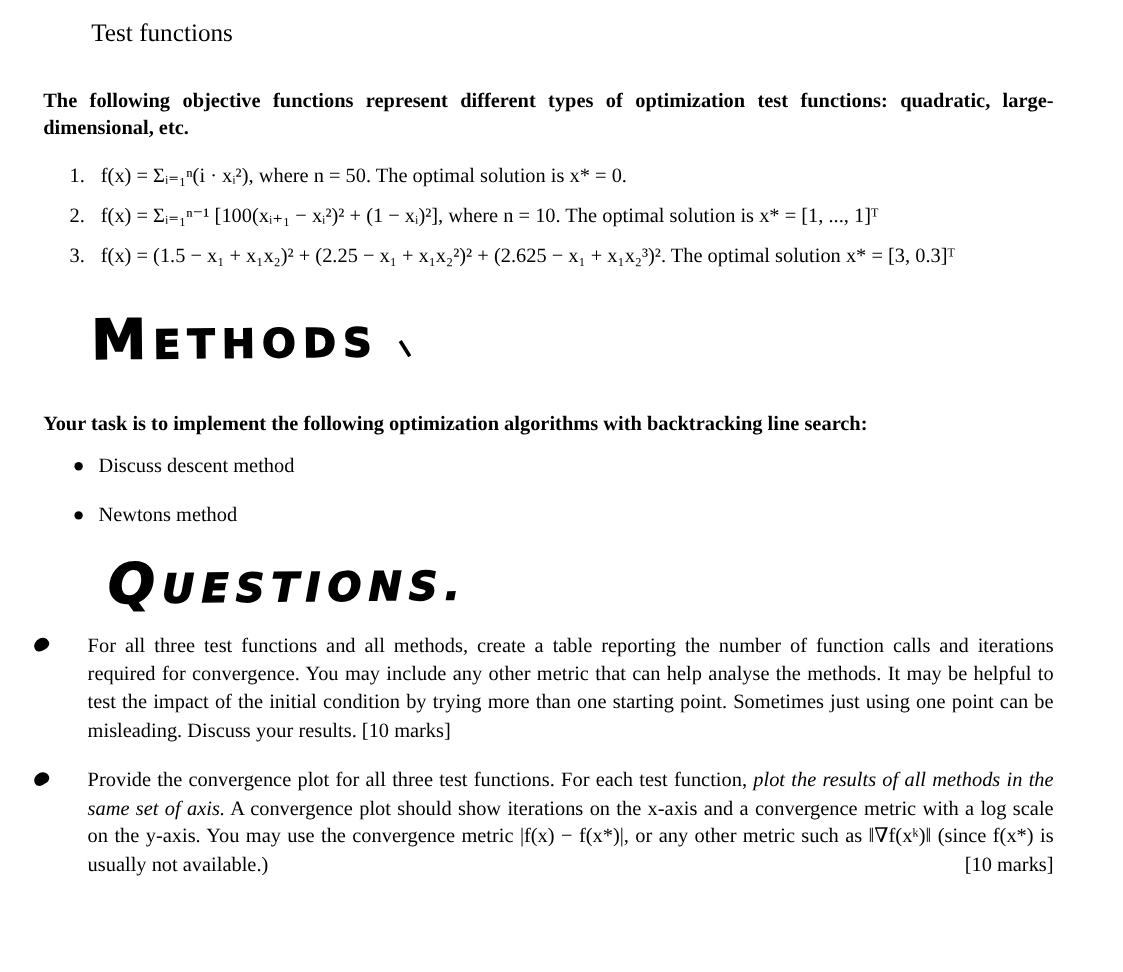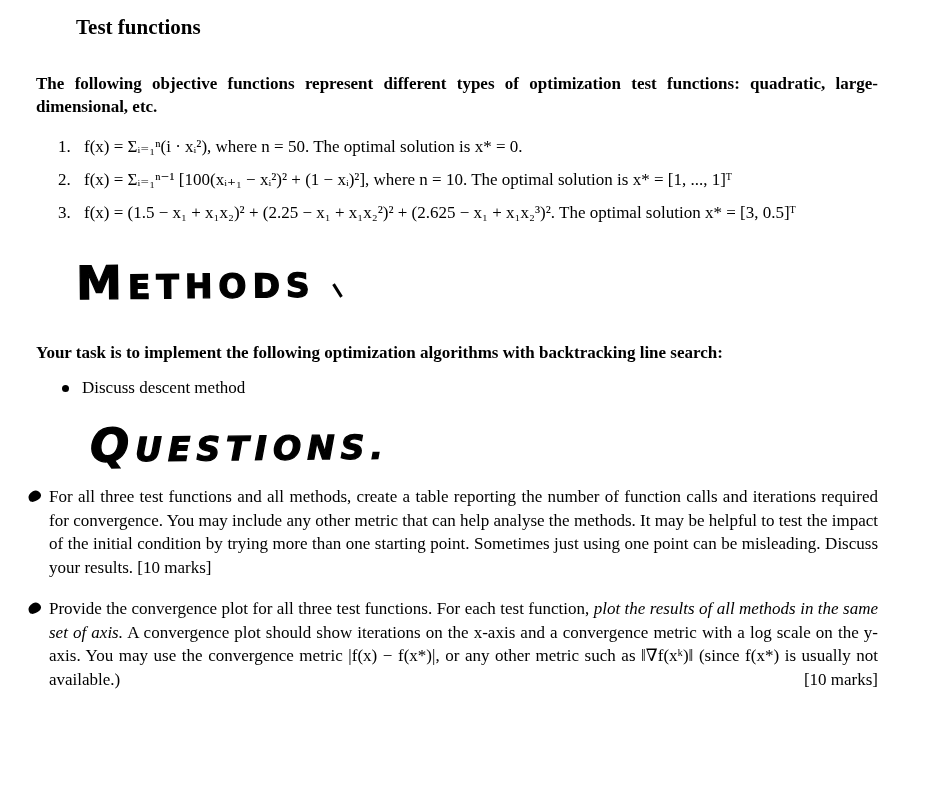--- a/index.html
+++ b/index.html
@@ -16,21 +16,21 @@
     font-family: "Liberation Serif", "DejaVu Serif", "DejaVu Sans", serif;
     font-size: 17px;
     line-height: 23px;
   }
   .doc {
     padding: 14px 58px 0 36px;
     width: 936px;
   }
   .title {
     font-size: 21px;
-    font-weight: bold;
+    font-weight: normal;
     margin: 0 0 0 40px;
     line-height: 26px;
   }
   .para {
     text-align: justify;
     margin: 32px 0 12px 0;
     font-weight: bold;
   }
   .tf-list { margin-top: 16px; }
   .tf-item {
@@ -83,20 +83,21 @@
     flex: none;
     width: 7px;
     height: 7px;
     border-radius: 50%;
     background: #000;
     margin-right: 13px;
   }
   .q-item {
     display: flex;
     margin: 14px 0 18px 0;
+    gap: 24px;
   }
   .q-bullet {
     flex: none;
     width: 13px;
     height: 10px;
     background: #000;
     border-radius: 65% 50% 50% 45% / 60% 60% 45% 40%;
     transform: rotate(-28deg);
     margin: 6px 8px 0 -8px;
   }
@@ -121,35 +122,39 @@
     <div class="tf-item">
       <span class="tf-num">1.</span>
       <span class="tf-text">f(x) = Σᵢ₌₁ⁿ(i · xᵢ²), where n = 50. The optimal solution is x* = 0.</span>
     </div>
     <div class="tf-item">
       <span class="tf-num">2.</span>
       <span class="tf-text">f(x) = Σᵢ₌₁ⁿ⁻¹ [100(xᵢ₊₁ − xᵢ²)² + (1 − xᵢ)²], where n = 10. The optimal solution is x* = [1, ..., 1]ᵀ</span>
     </div>
     <div class="tf-item">
       <span class="tf-num">3.</span>
-      <span class="tf-text">f(x) = (1.5 − x₁ + x₁x₂)² + (2.25 − x₁ + x₁x₂²)² + (2.625 − x₁ + x₁x₂³)². The optimal solution x* = [3, 0.5]ᵀ</span>
+      <span class="tf-text">f(x) = (1.5 − x₁ + x₁x₂)² + (2.25 − x₁ + x₁x₂²)² + (2.625 − x₁ + x₁x₂³)². The optimal solution x* = [3, 0.3]ᵀ</span>
     </div>
   </div>
 
   <div class="hand-row">
     <span class="hand">METHODS</span>
     <span class="pen-tick"></span>
   </div>
 
   <p class="para">Your task is to implement the following optimization algorithms with backtracking line search:</p>
 
   <div class="m-list">
     <div class="m-item">
       <span class="dot"></span>
       <span>Discuss descent method</span>
+    </div>
+    <div class="m-item">
+      <span class="dot"></span>
+      <span>Newtons method</span>
     </div>
   </div>
 
   <div class="hand-row q">
     <span class="hand">QUESTIONS.</span>
   </div>
 
   <div class="q-item">
     <span class="q-bullet"></span>
     <div class="q-text">

